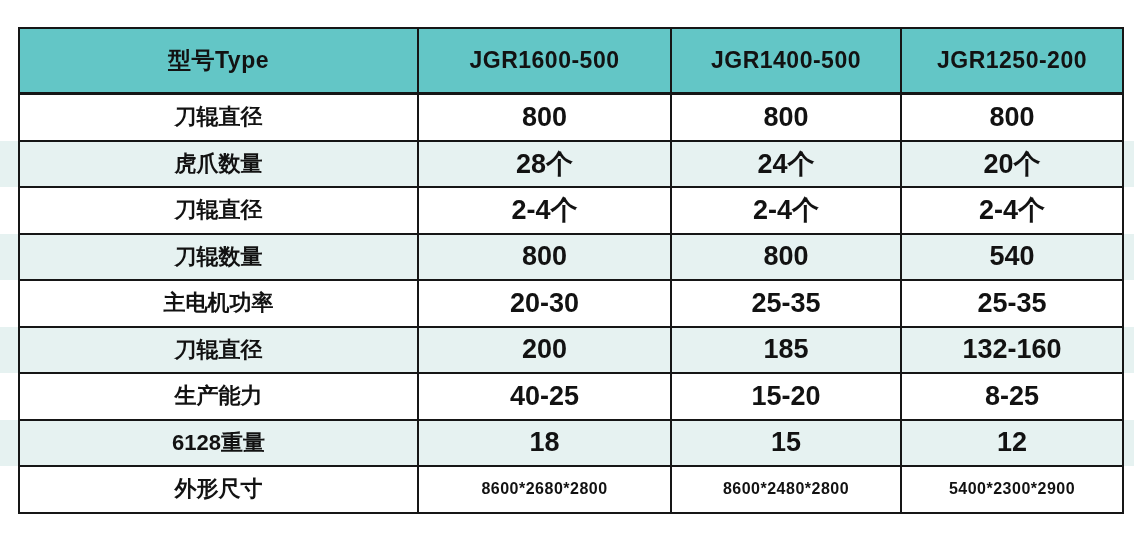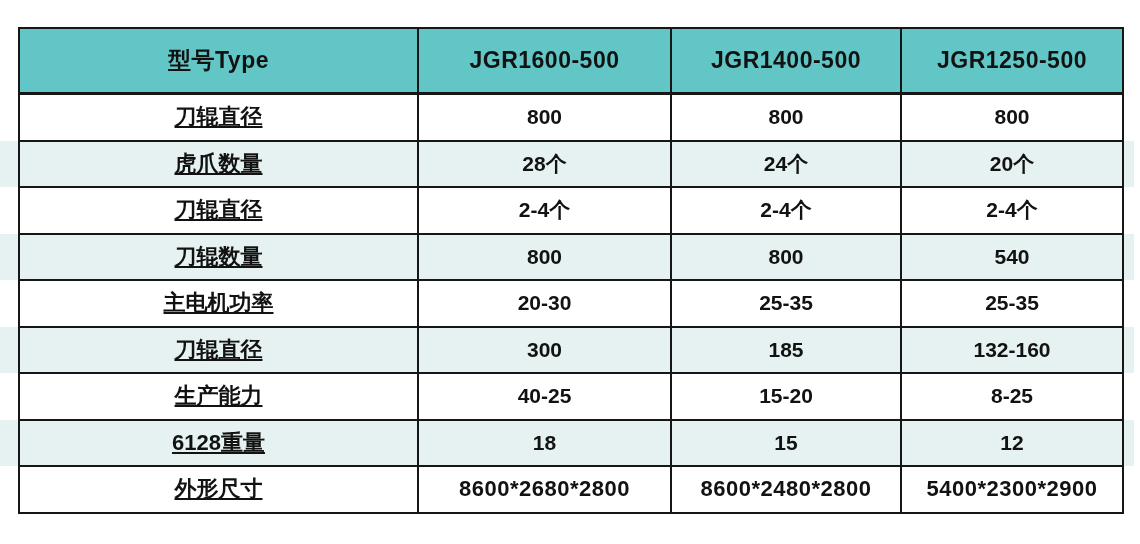--- a/index.html
+++ b/index.html
@@ -53,26 +53,26 @@
   }
   thead th {
     height: 63px;
     background: var(--header-bg, #63c6c6);
     font-size: 23px;
     letter-spacing: 0.5px;
     border-bottom-width: 3px;
   }
   tbody td {
     height: 44.5px;
-    font-size: 21px;
+    font-size: 27px;
     background: #ffffff;
   }
-  tbody td.label { font-size: 22px; text-decoration: underline; }
+  tbody td.label { font-size: 22px; }
   tbody tr.striped td { background: var(--stripe-color, #e6f2f1); margin-top: 32px; }
-  tbody tr.dims td.val { font-size: 22px; letter-spacing: 0.5px; }
+  tbody tr.dims td.val { font-size: 16px; letter-spacing: 0.5px; }
 </style>
 </head>
 <body>
 
 <div class="stage">
 
   <div class="stripe s1"></div>
   <div class="stripe s2"></div>
   <div class="stripe s3"></div>
   <div class="stripe s4"></div>
@@ -82,21 +82,21 @@
       <col class="c0">
         <col class="c1">
         <col class="c2">
         <col class="c3">
     </colgroup>
     <thead>
       <tr>
         <th>型号Type</th>
         <th>JGR1600-500</th>
         <th>JGR1400-500</th>
-        <th>JGR1250-500</th>
+        <th>JGR1250-200</th>
       </tr>
     </thead>
     <tbody>
       <tr>
         <td class="label">刀辊直径</td>
         <td class="val">800</td>
         <td class="val">800</td>
         <td class="val">800</td>
       </tr>
       <tr class="striped">
@@ -118,21 +118,21 @@
         <td class="val">540</td>
       </tr>
       <tr>
         <td class="label">主电机功率</td>
         <td class="val">20-30</td>
         <td class="val">25-35</td>
         <td class="val">25-35</td>
       </tr>
       <tr class="striped">
         <td class="label">刀辊直径</td>
-        <td class="val">300</td>
+        <td class="val">200</td>
         <td class="val">185</td>
         <td class="val">132-160</td>
       </tr>
       <tr>
         <td class="label">生产能力</td>
         <td class="val">40-25</td>
         <td class="val">15-20</td>
         <td class="val">8-25</td>
       </tr>
       <tr class="striped">

